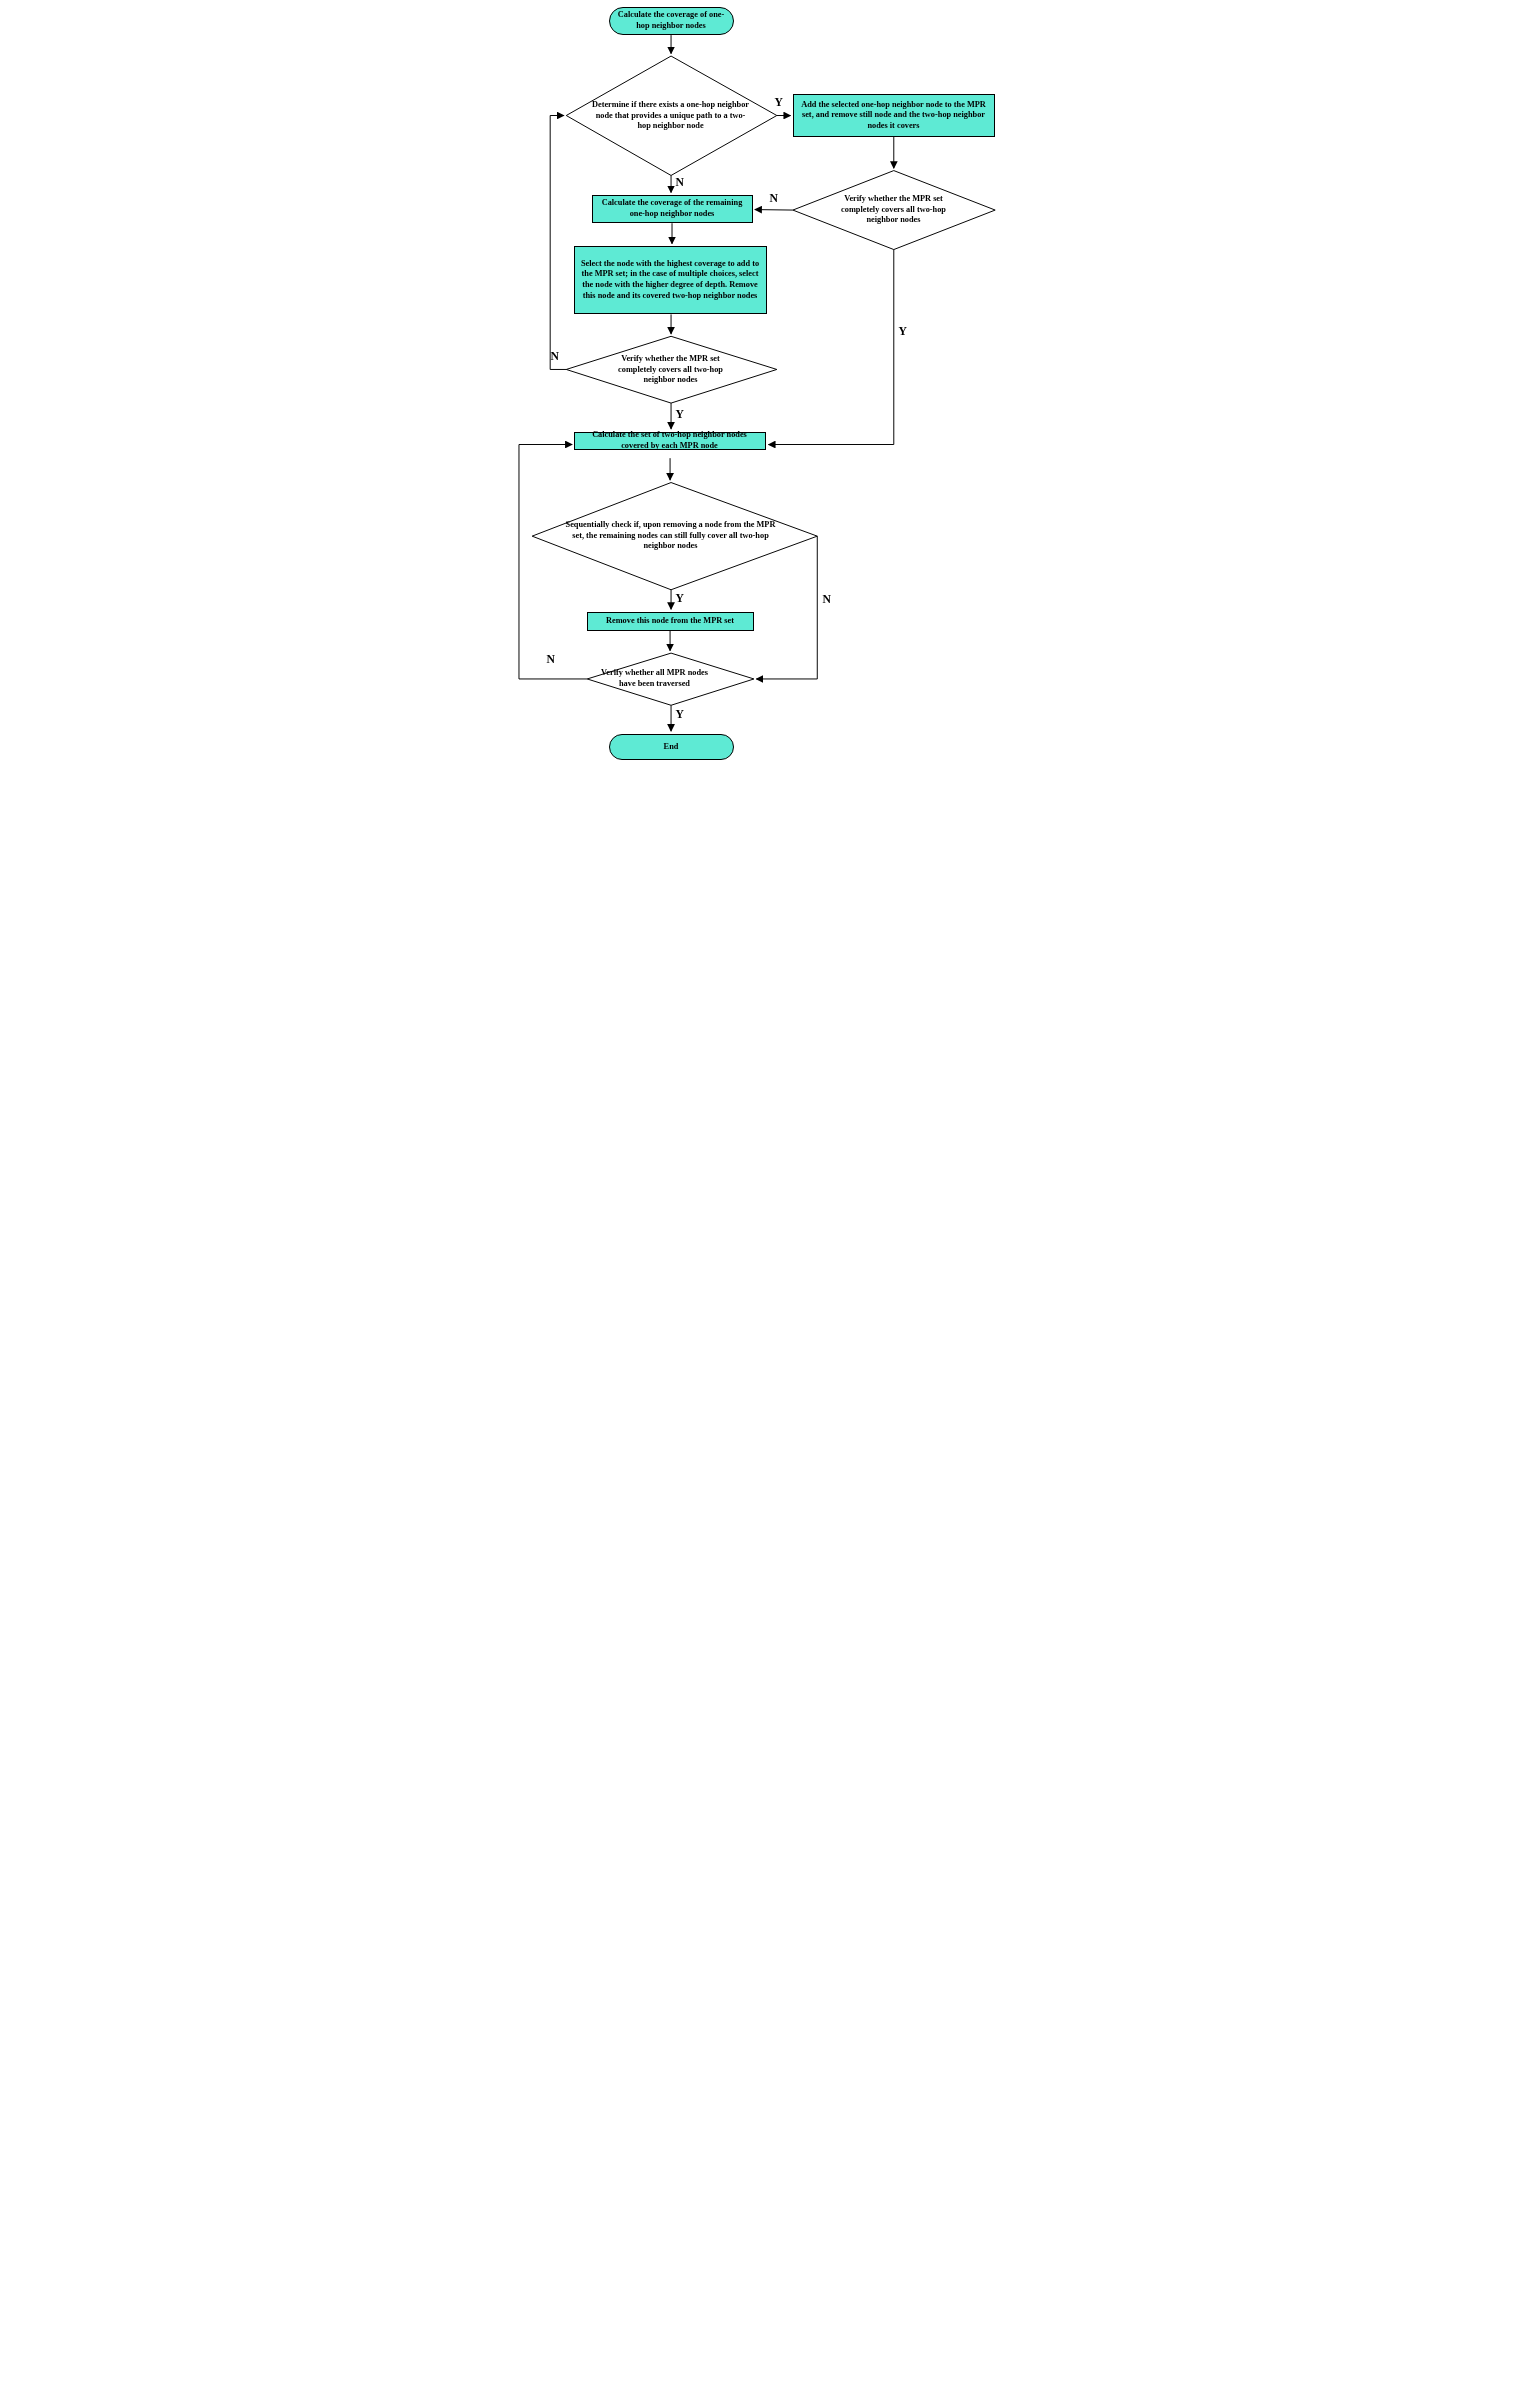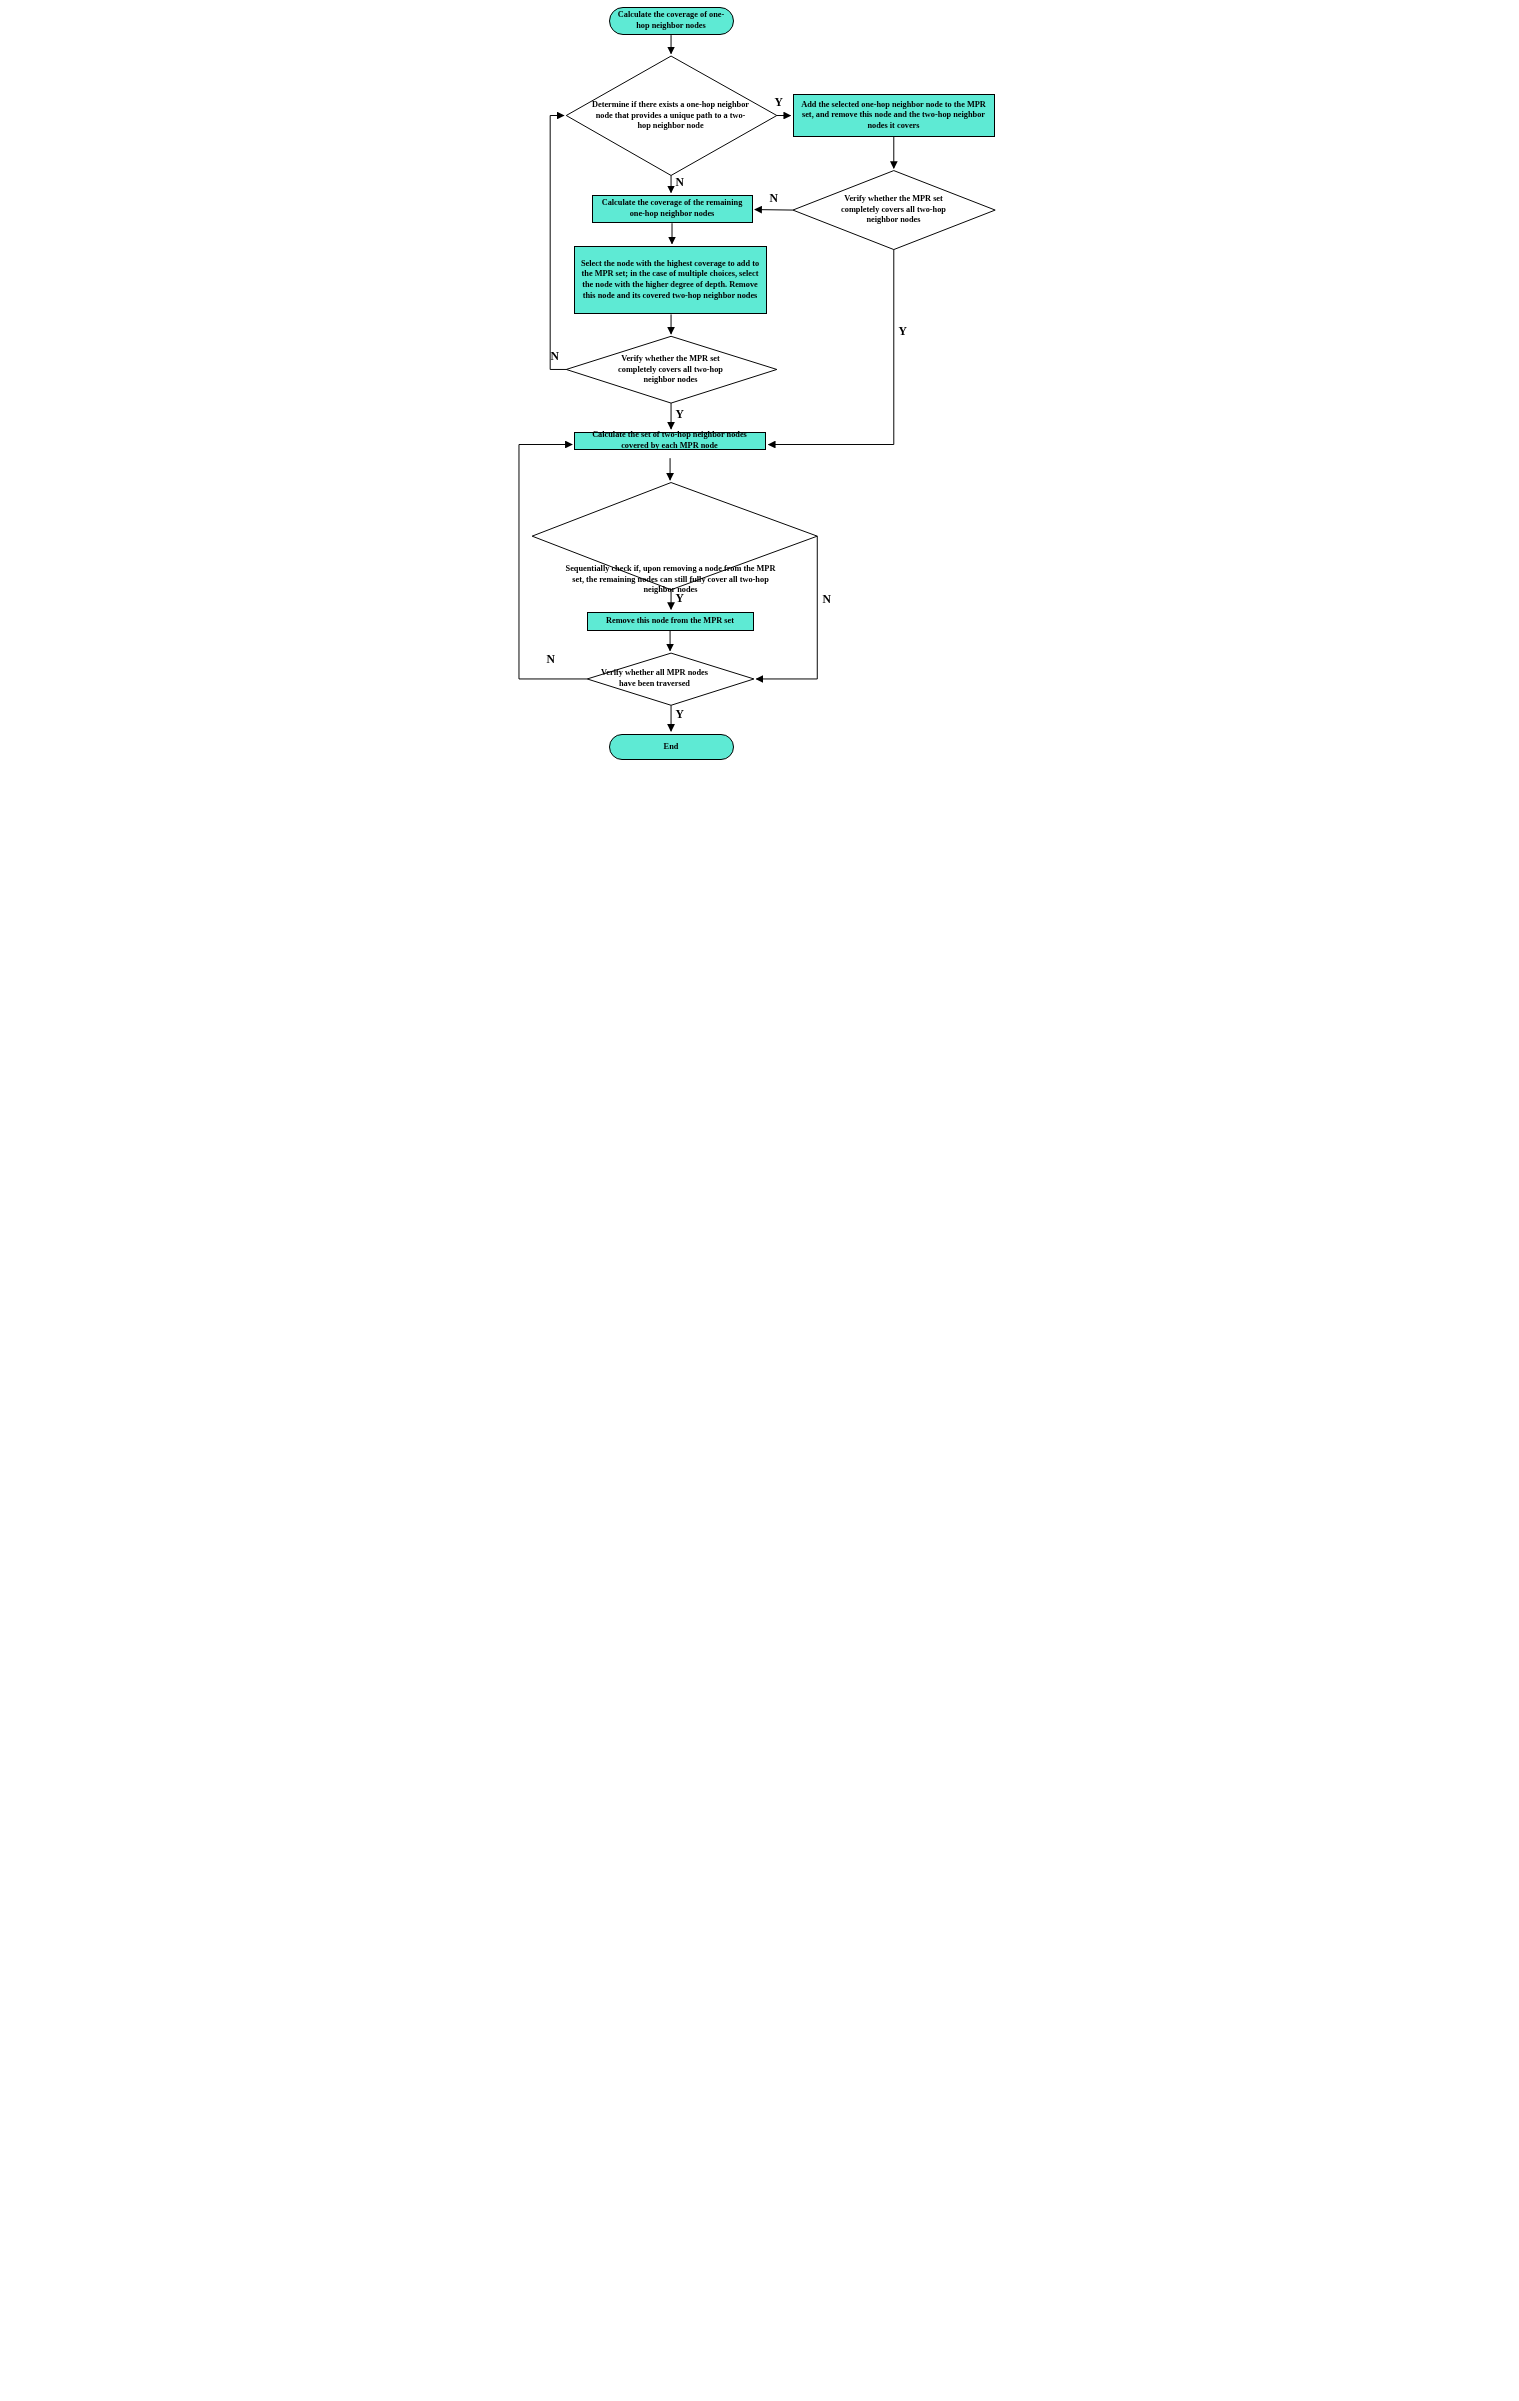--- a/index.html
+++ b/index.html
@@ -78,21 +78,21 @@
     <path d="M318,1293 L318,1335" fill="none" stroke="#000" stroke-width="2" marker-end="url(#arrow)"></path>
     <path d="M148,1393 L8,1393 L8,912 L117,912" fill="none" stroke="#000" stroke-width="2" marker-end="url(#arrow)"></path>
     <path d="M320,1447 L320,1500" fill="none" stroke="#000" stroke-width="2" marker-end="url(#arrow)"></path>
   </svg>
 
   <div class="node oval" style="left:94px; top:6.8px; width:125px; height:28px;">
     <span>Calculate the coverage of one-hop neighbor nodes</span>
   </div>
 
   <div class="node rect" style="left:278px; top:94px; width:202px; height:43px;">
-    <span>Add the selected one-hop neighbor node to the MPR set, and remove this node and the two-hop neighbor nodes it covers</span>
+    <span>Add the selected one-hop neighbor node to the MPR set, and remove still node and the two-hop neighbor nodes it covers</span>
   </div>
 
   <div class="node rect" style="left:77px; top:195px; width:161px; height:28px;">
     <span>Calculate the coverage of the remaining one-hop neighbor nodes</span>
   </div>
 
   <div class="node rect" style="left:59px; top:246px; width:193px; height:68px;">
     <span>Select the node with the highest coverage to add to the MPR set; in the case of multiple choices, select the node with the higher degree of depth. Remove this node and its covered two-hop neighbor nodes</span>
   </div>
 
@@ -107,21 +107,21 @@
   <div class="node oval" style="left:94px; top:734px; width:125px; height:26px;">
     <span>End</span>
   </div>
 
   <div class="dtext" style="left:156px; top:116px; width:163px;">Determine if there exists a one-hop neighbor node that provides a unique path to a two-hop neighbor node</div>
 
   <div class="dtext" style="left:379px; top:210px; width:137px;">Verify whether the MPR set completely covers all two-hop neighbor nodes</div>
 
   <div class="dtext" style="left:156px; top:370px; width:124px;">Verify whether the MPR set completely covers all two-hop neighbor nodes</div>
 
-  <div class="dtext" style="left:156px; top:536px; width:213px;margin-top:44px;">Sequentially check if, upon removing a node from the MPR set, the remaining nodes can still fully cover all two-hop neighbor nodes</div>
+  <div class="dtext" style="left:156px; top:536px; width:213px;">Sequentially check if, upon removing a node from the MPR set, the remaining nodes can still fully cover all two-hop neighbor nodes</div>
 
   <div class="dtext" style="left:140px; top:679px; width:122px;">Verify whether all MPR nodes have been traversed</div>
 
   <div class="elabel" style="left:260px; top:97px;">Y</div>
   <div class="elabel" style="left:161px; top:177px;">N</div>
   <div class="elabel" style="left:255px; top:193px;">N</div>
   <div class="elabel" style="left:384px; top:326px;">Y</div>
   <div class="elabel" style="left:36px; top:351px;">N</div>
   <div class="elabel" style="left:161px; top:409px;">Y</div>
   <div class="elabel" style="left:161px; top:593px;">Y</div>

